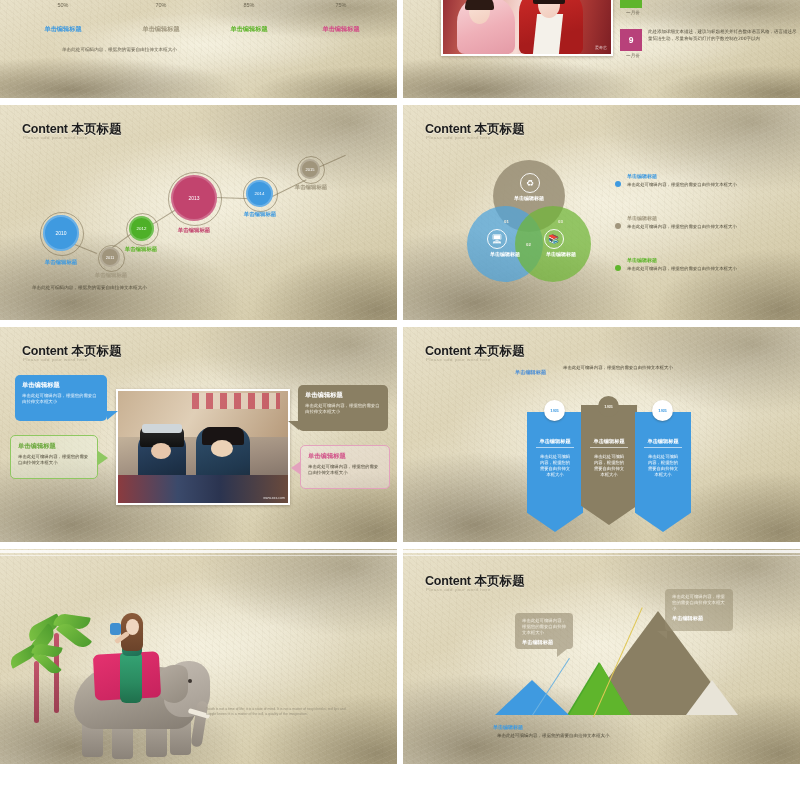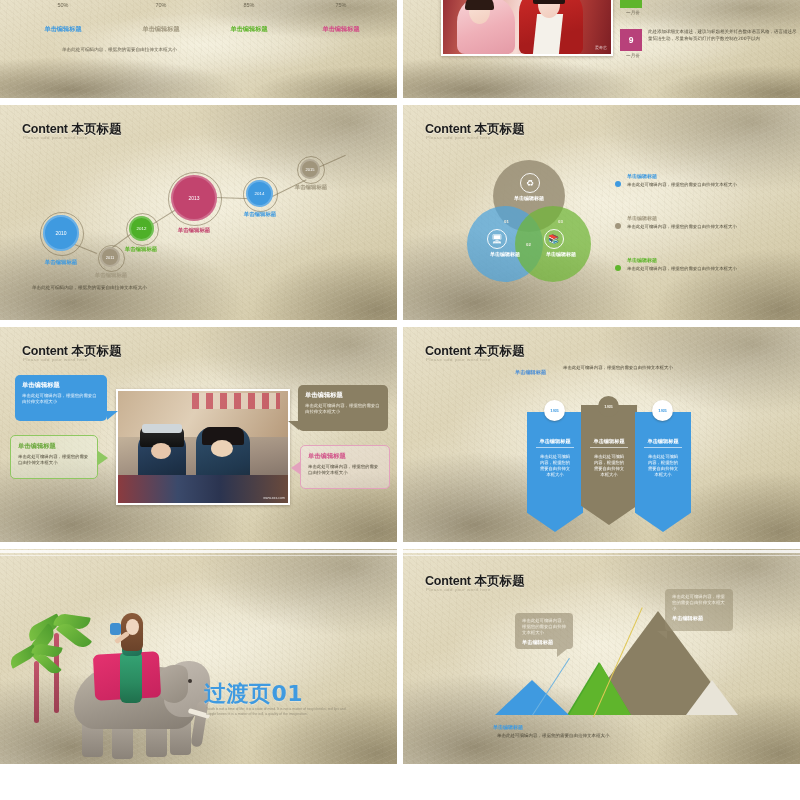--- a/index.html
+++ b/index.html
@@ -419,21 +419,20 @@
         <div class="egirl">
           <div class="gskirt"></div>
           <div class="gtop"></div>
           <div class="ghair"></div>
           <div class="gface"></div>
           <div class="garm"></div>
           <div class="gjar"></div>
         </div>
       </div>
 
-      <div class="bigttl cn">过渡页01</div>
       <div class="bigsub">Youth is not a time of life; it is a state of mind. It is not a matter of rosy cheeks, red lips and supple knees; it is a matter of the will, a quality of the imagination.</div>
     </div>
   </div>
 
   <div class="slide">
     <div class="slide-body">
       <div class="topbar"></div>
       <div class="topbar2"></div>
 
       <div class="ttl" style="top:24px">

